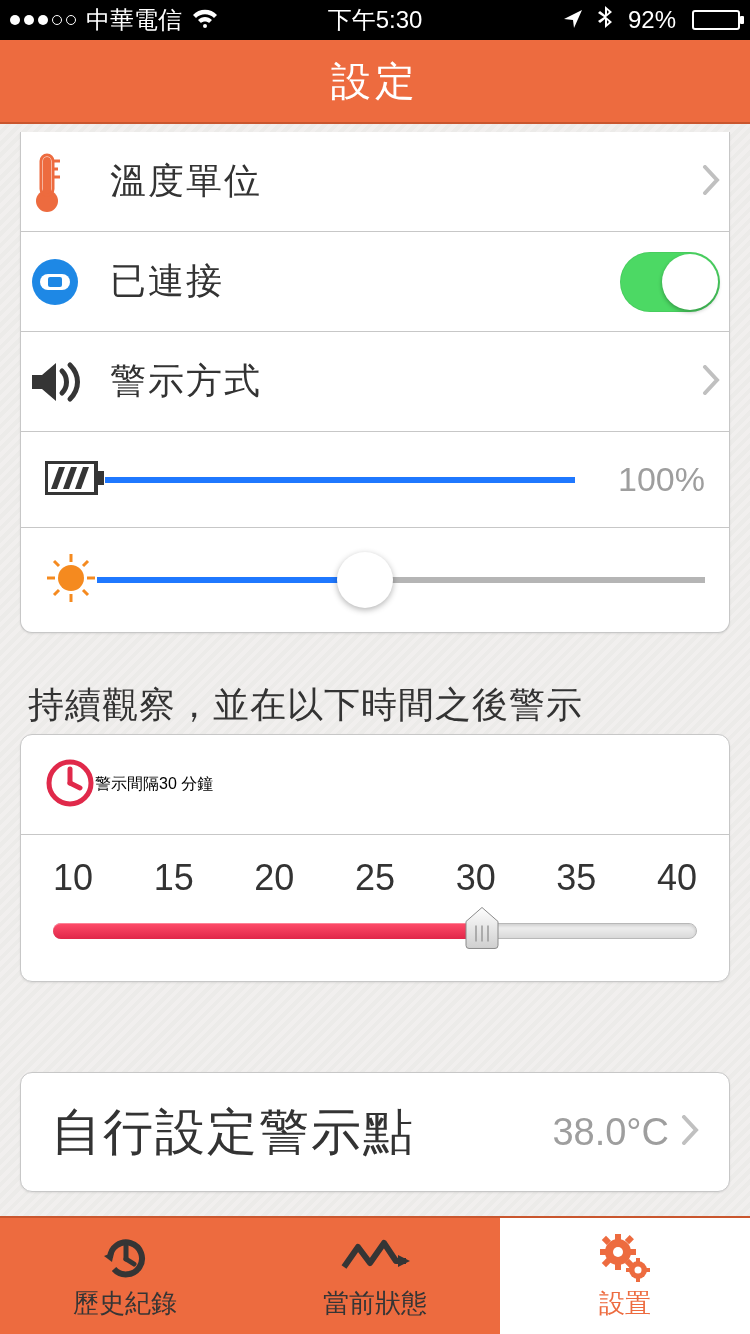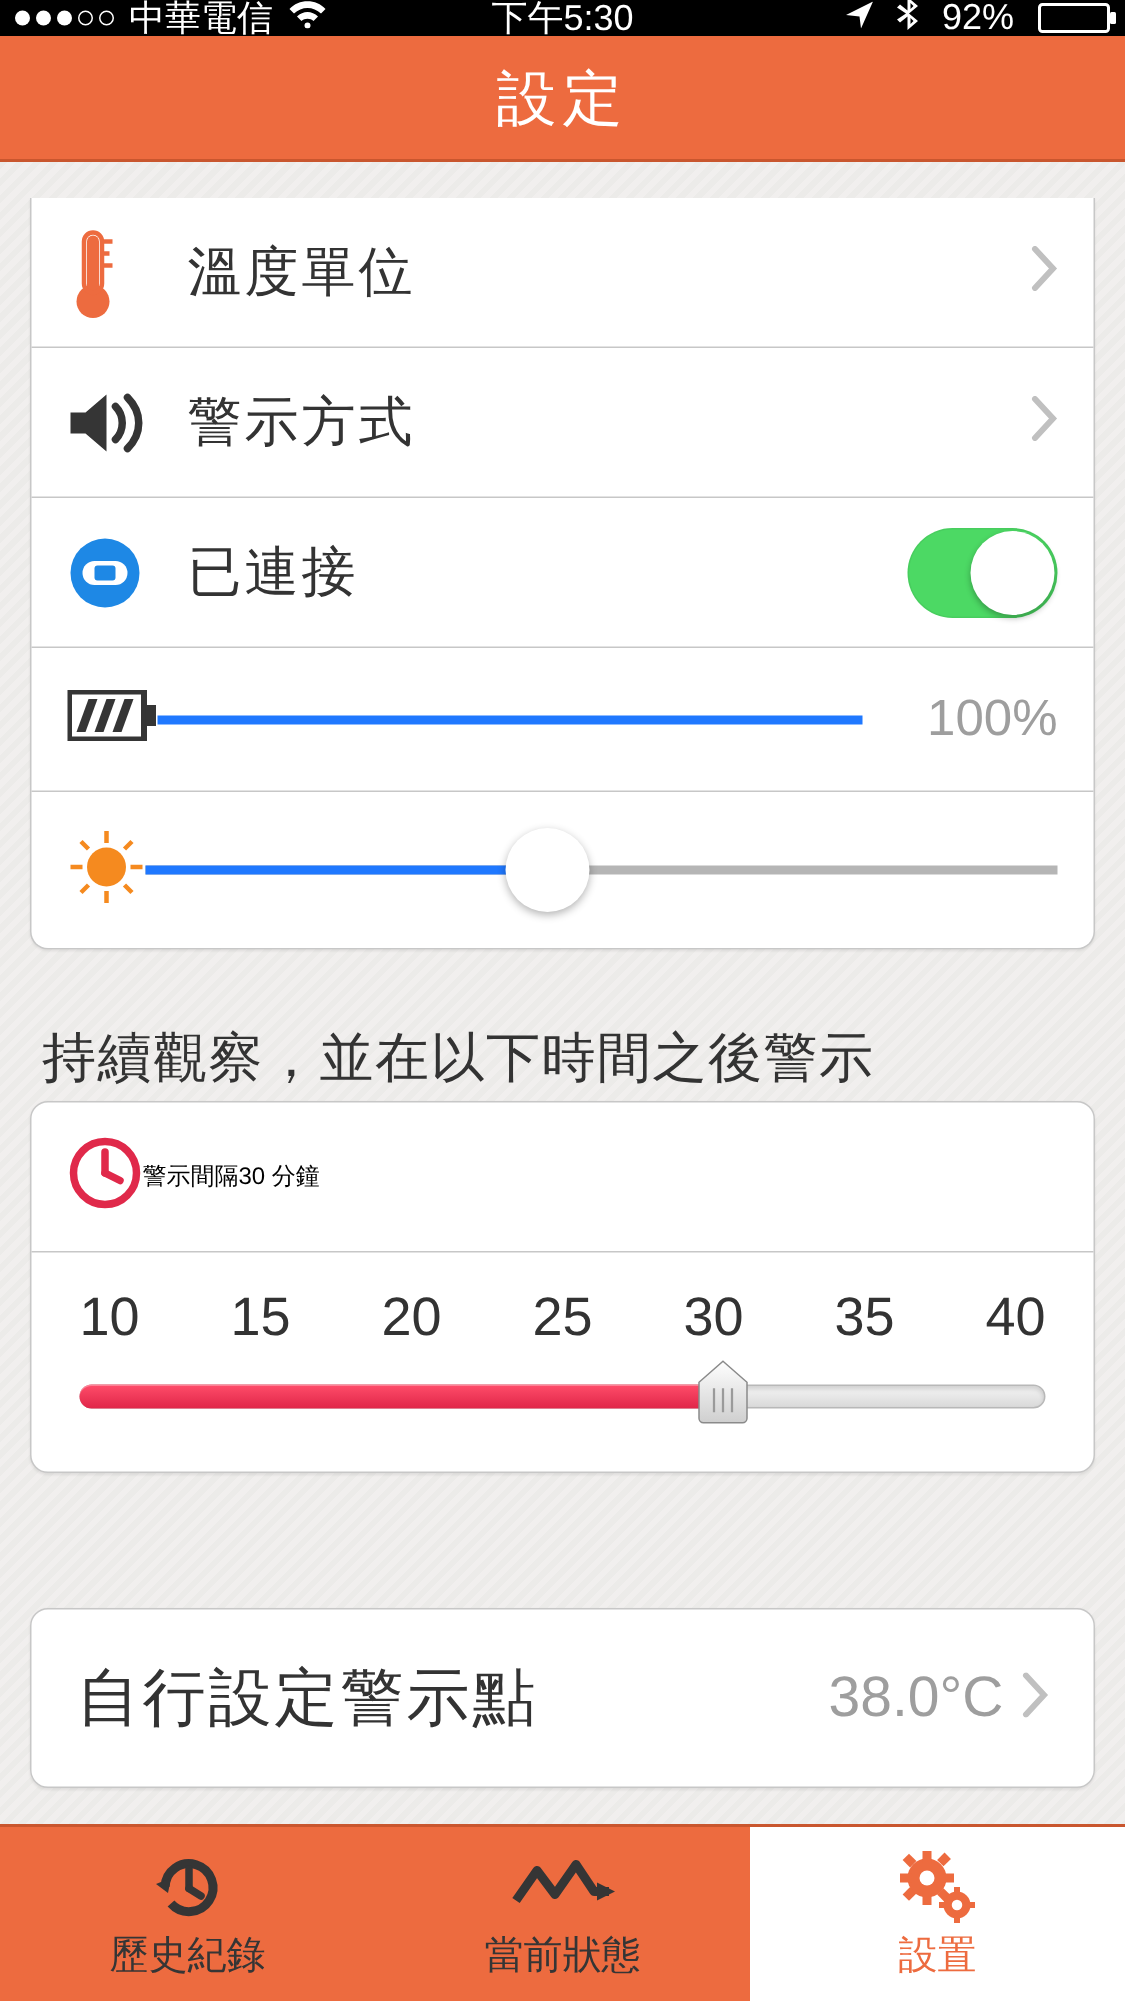--- a/index.html
+++ b/index.html
@@ -2,39 +2,39 @@
 <html><head>
 <meta charset="utf-8">
 <style>
   * { box-sizing: border-box; margin: 0; padding: 0; }
   html, body { width: 750px; height: 1334px; font-family: -apple-system, "Helvetica Neue", Arial, sans-serif; background: #f0f0f0; overflow: hidden; }
   body {
     background-image: repeating-linear-gradient(135deg, #f1efee 0, #f1efee 4px, #ecebe9 4px, #ecebe9 8px);
   }
 
   
-  .status-bar { height: 24px; background: #000; color: #fff; display: flex; align-items: center; padding: 0 10px; font-size: 24px; }
+  .status-bar { height: 40px; background: #000; color: #fff; display: flex; align-items: center; padding: 0 10px; font-size: 24px; }
   .sb-left { display: flex; align-items: center; gap: 10px; flex:1; }
   .sb-center { flex:1; text-align: center; font-weight: 500;}
   .sb-right { display: flex; align-items: center; gap: 16px; flex:1; justify-content: flex-end; }
   .dots { display: flex; gap: 4px; }
   .dot { width: 10px; height: 10px; border-radius: 50%; background: #fff; }
   .dot.empty { background: transparent; border: 1px solid #fff; }
   .sb-batt { width: 48px; height: 20px; border: 2px solid #fff; border-radius: 3px; position: relative; }
   .sb-batt::after { content:""; position:absolute; right:-6px; top:4px; width:4px; height:8px; background:#fff; border-radius:1px;}
   .sb-batt-fill { background:#fff; height:100%; width:92%; }
 
   
   .header { height: 84px; background: #ed6b3f; color: #fff; display:flex; align-items:center; justify-content:center; font-size: 40px; letter-spacing: 4px; border-bottom: 2px solid #c9562e;}
 
   
   .content { position:absolute; top:132px; bottom:118px; left:0; right:0; overflow:hidden; }
 
   .card { background: #fff; border: 1px solid #c7c7c7; border-radius: 12px; margin: 0 20px; box-shadow: 0 1px 2px rgba(0,0,0,0.08);}
-  .row { height: 100px; display:flex; align-items:center; padding: 0 24px; border-bottom: 1px solid #c7c7c7; }
+  .row { height: 100px; display:flex; align-items:center; padding: 0 9px; border-bottom: 1px solid #c7c7c7; }
   .row:last-child { border-bottom: none; }
   .row .icon-slot { width: 80px; display:flex; align-items:center; justify-content:flex-start;}
   .row .label { flex:1; font-size: 36px; color:#333; letter-spacing: 2px;}
   .row .value-text { font-size: 36px; color:#9e9e9e; margin-right: 12px;}
   .chevron { color:#bdbdbd; }
 
   
   .toggle { width: 100px; height: 60px; background: #4cd964; border-radius: 30px; position: relative; box-shadow: inset 0 0 0 1px rgba(0,0,0,0.05);}
   .toggle .knob { width: 56px; height: 56px; background:#fff; border-radius:50%; position:absolute; top:2px; right:2px; box-shadow: 0 2px 4px rgba(0,0,0,0.3);}
 
@@ -129,46 +129,46 @@
       <span class="label">溫度單位</span>
       <span class="chevron">
         <svg width="18" height="30" viewBox="0 0 18 30">
             <path d="M3 2 L15 15 L3 28" stroke="#c0c0c0" stroke-width="4" fill="none" stroke-linecap="round"></path>
           </svg>
       </span>
     </div>
 
     <div class="row">
       <span class="icon-slot">
+        <svg width="50" height="50" viewBox="0 0 50 50">
+          <circle cx="25" cy="25" r="23" fill="#1e88e5"></circle>
+          <rect x="10" y="17" width="30" height="16" rx="8" fill="#fff"></rect>
+          <rect x="18" y="20" width="14" height="10" rx="2" fill="#1e88e5"></rect>
+        </svg>
+      </span>
+      <span class="label">已連接</span>
+      <span class="toggle">
+          <span class="knob"></span>
+        </span>
+    </div>
+
+    <div class="row">
+      <span class="icon-slot">
         <svg width="54" height="46" viewBox="0 0 54 46">
           <path d="M2 16 H12 L26 4 V42 L12 30 H2 Z" fill="#353535"></path>
           <path d="M32 12 C38 18 38 28 32 34" stroke="#353535" stroke-width="5" fill="none" stroke-linecap="round"></path>
           <path d="M40 6 C50 16 50 30 40 40" stroke="#353535" stroke-width="5" fill="none" stroke-linecap="round"></path>
         </svg>
       </span>
       <span class="label">警示方式</span>
       <span class="chevron">
         <svg width="18" height="30" viewBox="0 0 18 30">
             <path d="M3 2 L15 15 L3 28" stroke="#c0c0c0" stroke-width="4" fill="none" stroke-linecap="round"></path>
           </svg>
       </span>
-    </div>
-
-    <div class="row">
-      <span class="icon-slot">
-        <svg width="50" height="50" viewBox="0 0 50 50">
-          <circle cx="25" cy="25" r="23" fill="#1e88e5"></circle>
-          <rect x="10" y="17" width="30" height="16" rx="8" fill="#fff"></rect>
-          <rect x="18" y="20" width="14" height="10" rx="2" fill="#1e88e5"></rect>
-        </svg>
-      </span>
-      <span class="label">已連接</span>
-      <span class="toggle">
-          <span class="knob"></span>
-        </span>
     </div>
 
     <div class="progress-row">
       <span class="icon-slot">
         <svg width="60" height="34" viewBox="0 0 60 34">
           <rect x="1" y="1" width="50" height="32" fill="none" stroke="#353535" stroke-width="4"></rect>
           <rect x="52" y="10" width="7" height="14" fill="#353535"></rect>
           <path d="M6 28 L14 6 L20 6 L12 28 Z" fill="#353535"></path>
           <path d="M18 28 L26 6 L32 6 L24 28 Z" fill="#353535"></path>
           <path d="M30 28 L38 6 L44 6 L36 28 Z" fill="#353535"></path>
@@ -245,21 +245,21 @@
           </svg>
         </div>
       </div>
     </div>
   </div>
 
   <div class="spacer"></div>
 
   <div class="card card2">
     <div class="row row-tall" style="border-bottom:none;">
-      <span class="label" style="font-size:42px;font-family:Liberation Mono, monospace;">自行設定警示點</span>
+      <span class="label" style="font-size:50px;font-family:Liberation Mono, monospace;">自行設定警示點</span>
       <span class="value-text" style="font-size:38px;">38.0°C</span>
       <span class="chevron">
         <svg width="18" height="30" viewBox="0 0 18 30">
             <path d="M3 2 L15 15 L3 28" stroke="#c0c0c0" stroke-width="4" fill="none" stroke-linecap="round"></path>
           </svg>
       </span>
     </div>
   </div>
 
 </div>

